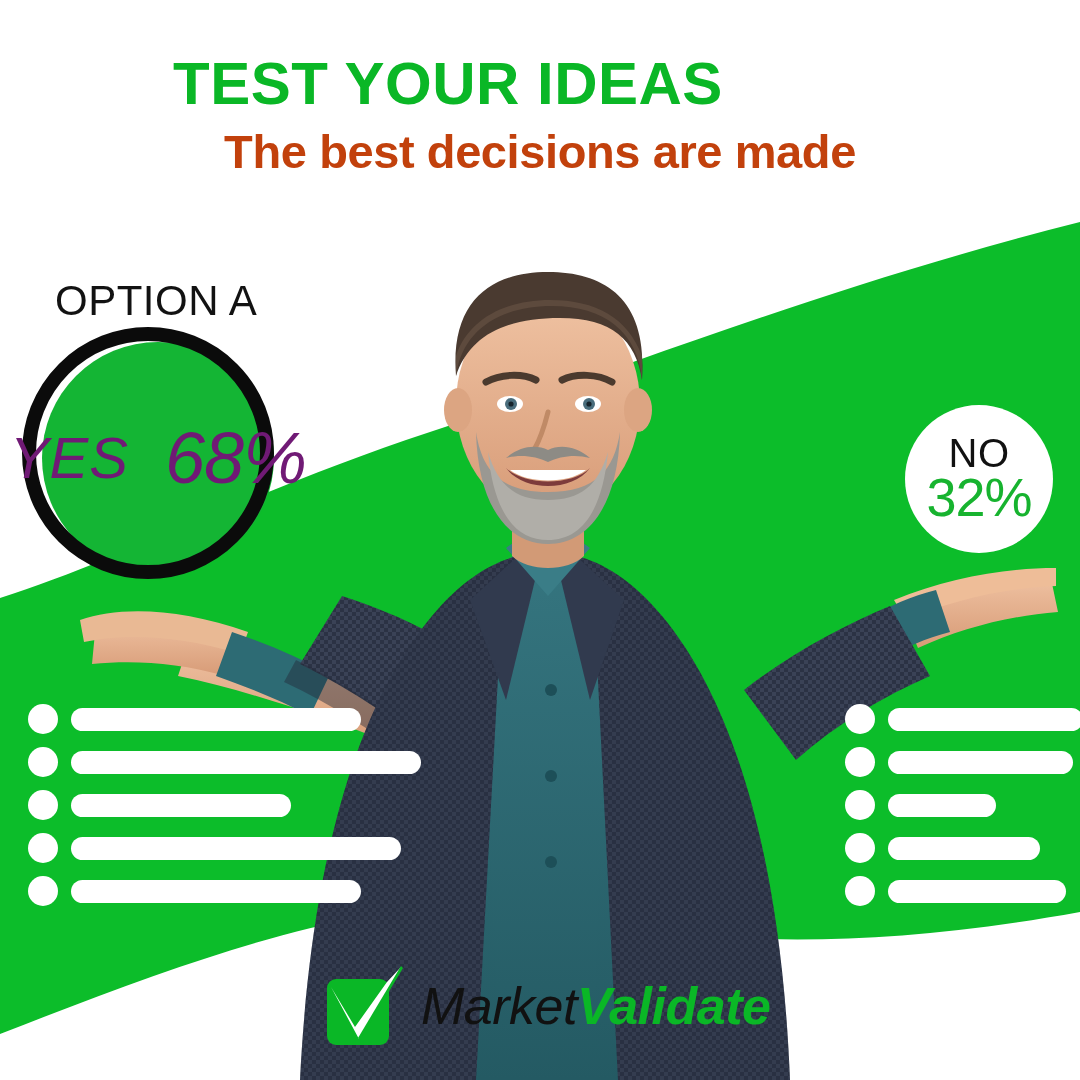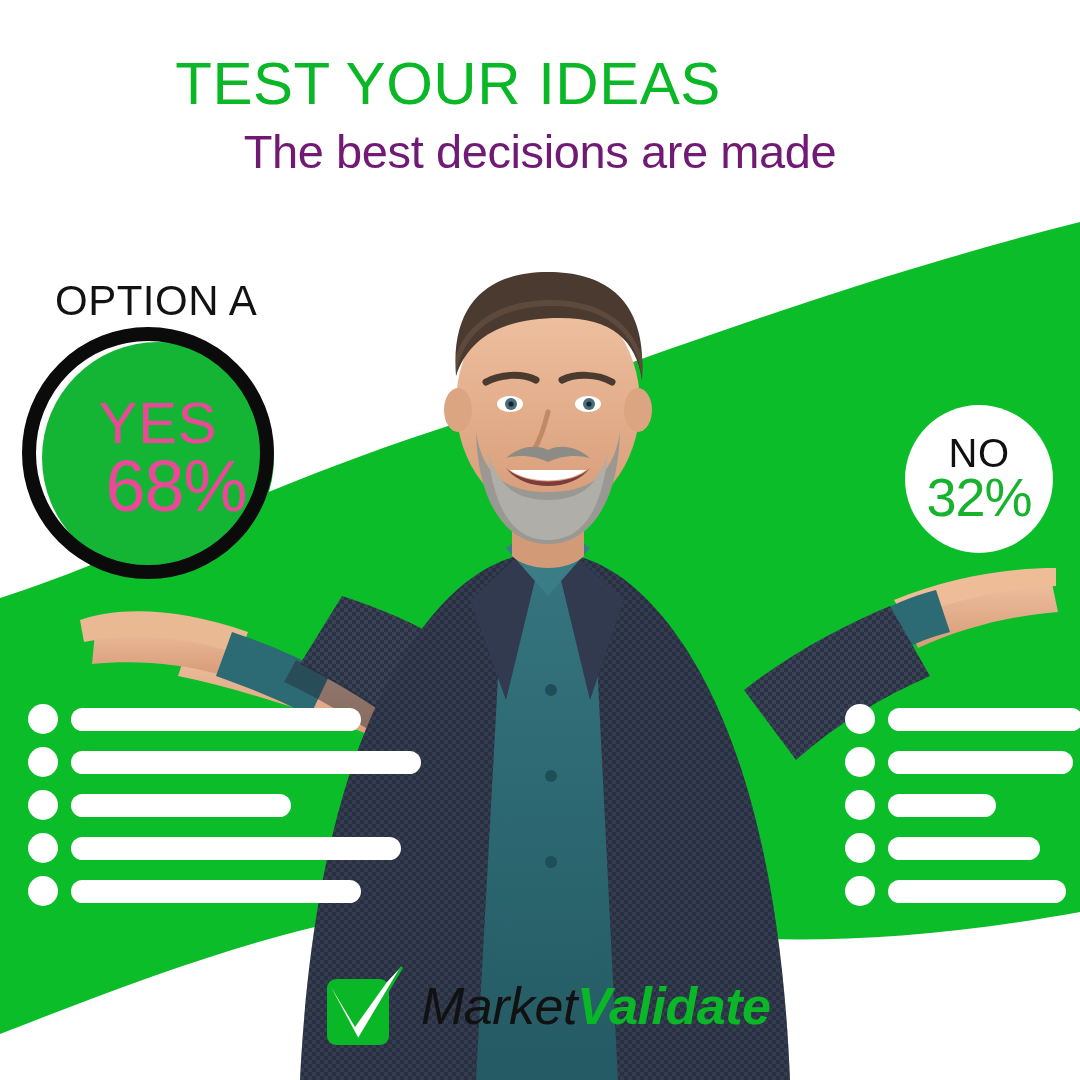--- a/index.html
+++ b/index.html
@@ -8,26 +8,26 @@
   #poster{
     position:relative;width:1080px;height:1080px;background:#ffffff;overflow:hidden;
   }
 
   
   .wave-layer{position:absolute;inset:0;width:1080px;height:1080px;}
 
   
   .headline{
     position:absolute;top:52px;left:0;width:896px;text-align:center;
-    font-size:60px;font-weight:normal;letter-spacing:.5px;
+    font-size:60px;font-weight:bold;letter-spacing:.5px;
     color:#0ab726;line-height:1.05;
   }
   .subline{
     position:absolute;top:126px;left:0;width:1080px;text-align:center;
-    font-size:47px;font-weight:normal;color:#701a75;line-height:1.12;
+    font-size:47px;font-weight:bold;color:#c2410c;line-height:1.12;
     letter-spacing:-0.4px;
   }
 
   
   .person{position:absolute;left:0;top:0;width:1080px;height:1080px;}
 
   
   .optA-label{
     position:absolute;left:55px;top:277px;width:250px;text-align:left;
     font-size:42px;font-weight:normal;color:#121212;letter-spacing:.5px;
@@ -36,22 +36,22 @@
     position:absolute;left:22px;top:327px;width:252px;height:252px;
     border-radius:50%;border:14px solid #0b0b0b;box-sizing:border-box;
     z-index:6;
   }
   .optA-disc{
     position:absolute;left:42px;top:342px;width:232px;height:232px;
     border-radius:50%;background:#14b534;z-index:5;
   }
   .optA-text{
     position:absolute;left:42px;top:342px;width:232px;height:232px;z-index:7;
-    display:flex;flex-direction:column;align-items:center;justify-content:center;
-    color:#ec4899;line-height:.96;
+    display:flex;align-items:center;justify-content:center;
+    color:#701a75;line-height:.96;font-style:italic;
   }
   .optA-yes{font-size:58px;font-weight:normal;letter-spacing:1px;}
   .optA-pct{font-size:72px;font-weight:normal;letter-spacing:-1px;margin-top:2px;margin-left:36px;}
 
   
   .optB-label{
     position:absolute;left:880px;top:359px;width:200px;text-align:center;
     font-size:29px;font-weight:bold;color:#ffffff;letter-spacing:.8px;z-index:7;
   }
   .optB-disc{

